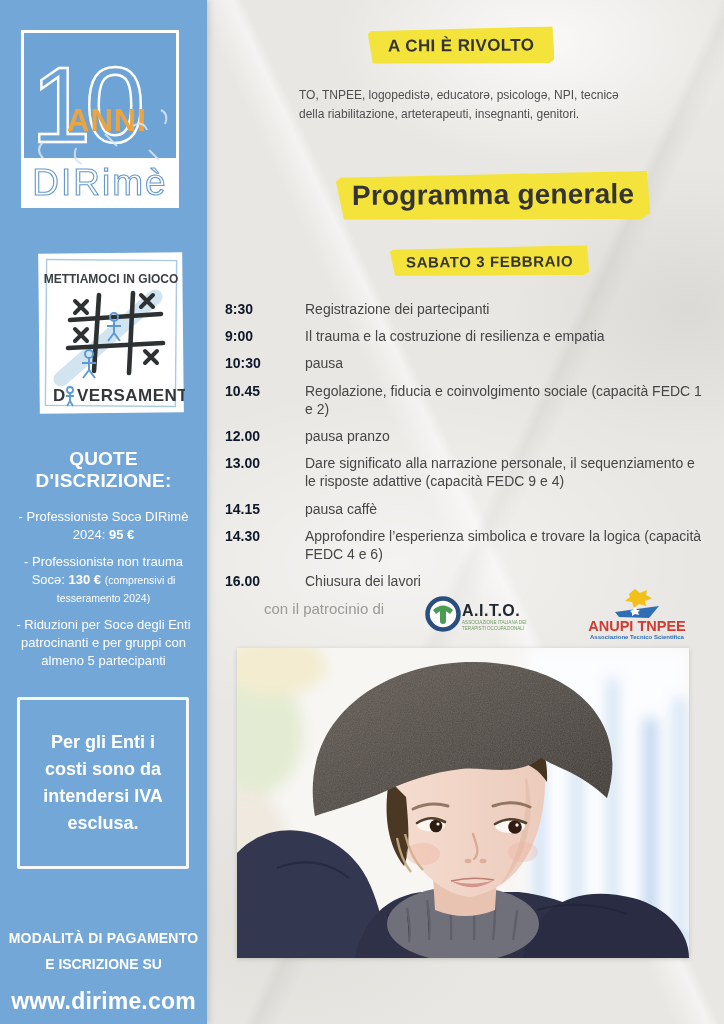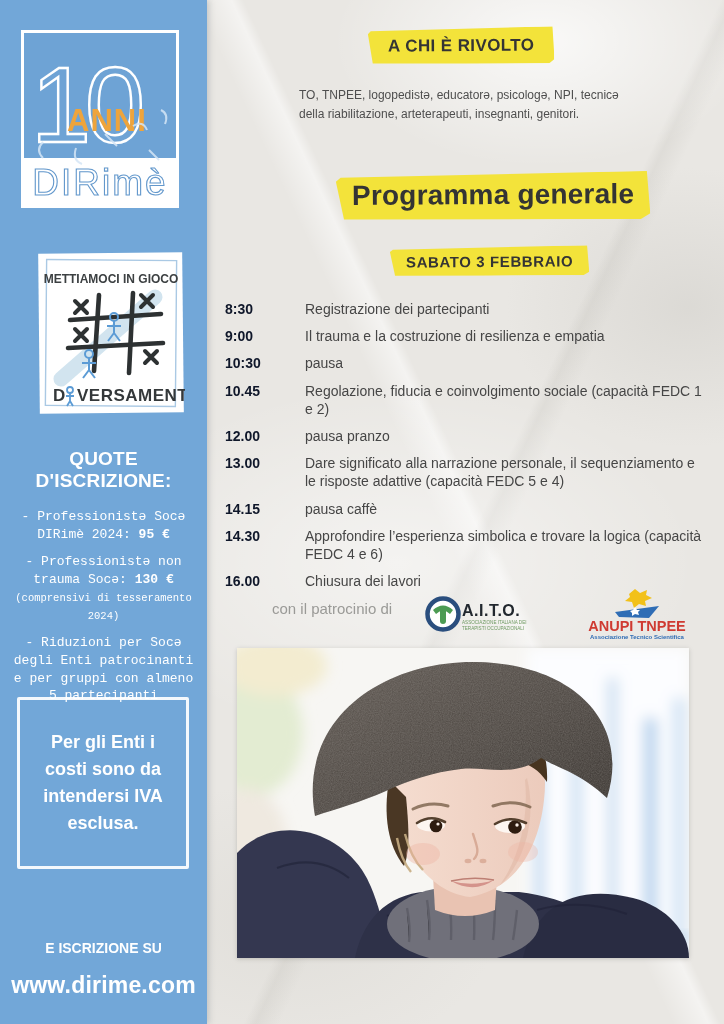--- a/index.html
+++ b/index.html
@@ -24,21 +24,21 @@
   
   .sidebar{
     position:absolute;left:0;top:0;width:207px;height:1024px;
     background:#72a7d8;
     box-shadow:2px 0 6px rgba(80,90,100,.25);
   }
   .logo-dirime{position:absolute;left:21px;top:30px;width:158px;height:178px;}
   .logo-gioco{position:absolute;left:37px;top:251px;width:148px;height:164px;}
   .quote{position:absolute;left:4px;top:448px;width:199px;color:#fff;text-align:center;}
   .quote-heading{font-size:19px;font-weight:800;letter-spacing:.2px;margin-bottom:16px;}
-  .quote-item{font-size:13px;line-height:1.38;margin:0 auto 9px;width:186px;font-weight:500;font-family:Liberation Mono, monospace;}
+  .quote-item{font-size:13px;line-height:1.38;margin:0 auto 9px;width:186px;font-weight:500;}
   .quote-item .b{font-weight:800;}
   .quote-item .sm{font-size:10.5px;}
   .enti-box{
     position:absolute;left:17px;top:697px;width:172px;height:172px;
     border:3px solid rgba(255,255,255,.92);border-radius:2px;
     display:flex;align-items:center;justify-content:flex-start;
     color:#fff;font-size:18px;font-weight:600;line-height:1.5;text-align:center;
     padding:0 10px;box-sizing:border-box;
   }
   .payment{position:absolute;left:0;top:930px;width:207px;text-align:center;color:#fff;}
@@ -66,21 +66,21 @@
   }
   .date-badge{
     position:absolute;left:183px;top:246px;
     padding:7px 16px 6px;font-size:15px;font-weight:800;letter-spacing:.6px;
   }
   .schedule{position:absolute;left:18px;top:300px;width:484px;}
   .sched-row{display:flex;margin-bottom:9px;}
   .sched-time{width:52px;text-align:left;font-size:14px;color:#0f172a;font-weight:600;flex:none;line-height:1.3;}
   .sched-activity{margin-left:28px;width:400px;font-size:14px;color:#464646;line-height:1.3;}
   .patronage-label{
-    position:absolute;left:65px;top:600px;font-size:15px;color:#9a9a97;
+    position:absolute;left:57px;top:600px;font-size:15px;color:#9a9a97;
   }
   .aito-logo{position:absolute;left:215px;top:590px;}
   .anupi-logo{position:absolute;left:366px;top:586px;}
   .event-photo{
     position:absolute;left:30px;top:648px;width:452px;height:310px;
     box-shadow:0 1px 4px rgba(120,120,115,.35);
     background:#f6f5f2;overflow:hidden;
   }
 </style>
 </head>
@@ -155,20 +155,21 @@
           <div class="quote-item"><span>- Professionistə non trauma Socə: </span><span class="b">130 €</span><span> </span><span class="sm">(comprensivi di tesseramento 2024)</span></div>
           <div class="quote-item"><span>- Riduzioni per Socə degli Enti patrocinanti e per gruppi con almeno 5 partecipanti</span></div>
         </div>
     </div>
 
     <div class="enti-box">
       <span>Per gli Enti i costi sono da intendersi IVA esclusa.</span>
     </div>
 
     <div class="payment">
+      <div class="payment-line1">MODALITÀ DI PAGAMENTO</div>
       <div class="payment-line2">E ISCRIZIONE SU</div>
       <div class="site-url">www.dirime.com</div>
     </div>
   </div>
 
   <div class="main">
 
     <div class="hl audience-badge">A CHI È RIVOLTO</div>
 
     <div class="audience-text">TO, TNPEE, logopedistə, educatorə, psicologə, NPI, tecnicə della riabilitazione, arteterapeuti, insegnanti, genitori.</div>
@@ -193,21 +194,21 @@
         <div class="sched-row">
           <div class="sched-time">10.45</div>
           <div class="sched-activity">Regolazione, fiducia e coinvolgimento sociale (capacità FEDC 1 e 2)</div>
         </div>
         <div class="sched-row">
           <div class="sched-time">12.00</div>
           <div class="sched-activity">pausa pranzo</div>
         </div>
         <div class="sched-row">
           <div class="sched-time">13.00</div>
-          <div class="sched-activity">Dare significato alla narrazione personale, il sequenziamento e le risposte adattive (capacità FEDC 5 e 4)</div>
+          <div class="sched-activity">Dare significato alla narrazione personale, il sequenziamento e le risposte adattive (capacità FEDC 9 e 4)</div>
         </div>
         <div class="sched-row">
           <div class="sched-time">14.15</div>
           <div class="sched-activity">pausa caffè</div>
         </div>
         <div class="sched-row">
           <div class="sched-time">14.30</div>
           <div class="sched-activity">Approfondire l’esperienza simbolica e trovare la logica (capacità FEDC 4 e 6)</div>
         </div>
         <div class="sched-row">

